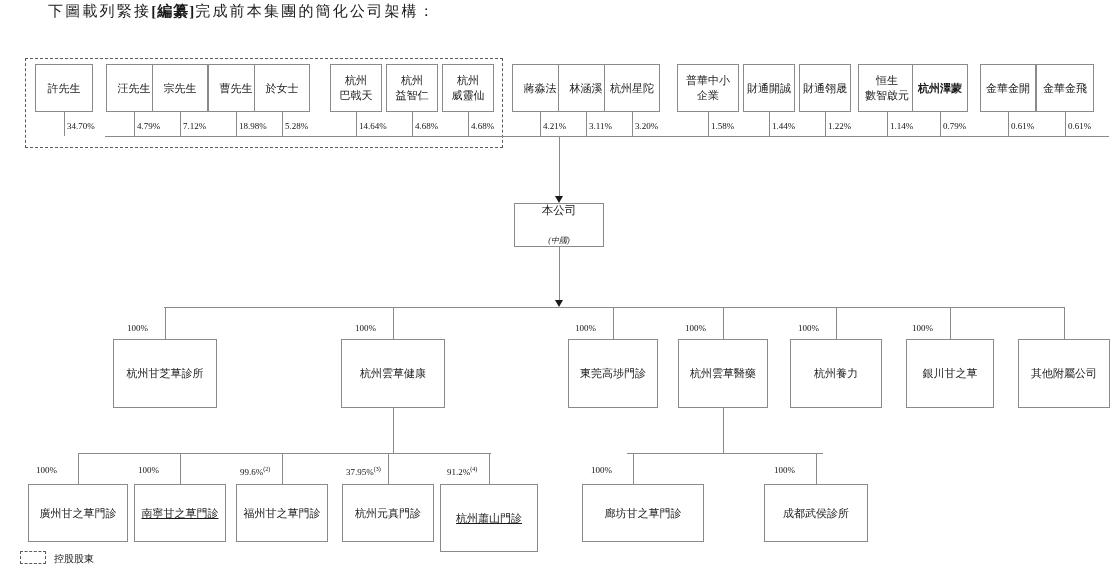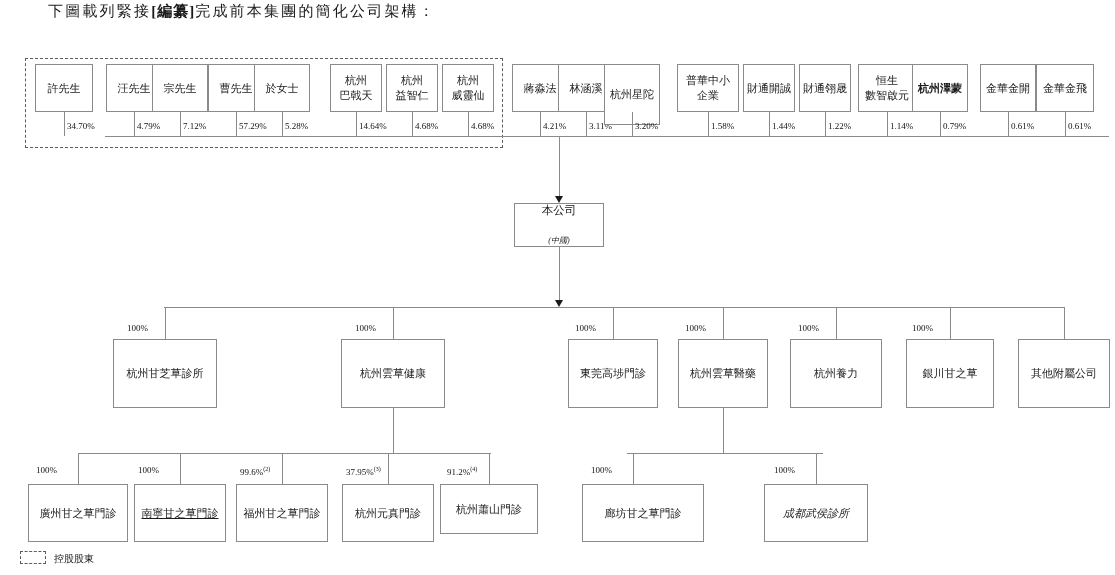--- a/index.html
+++ b/index.html
@@ -92,21 +92,21 @@
       <div class="pct" style="left:137px; top:122px;">4.79%</div>
       <div class="box" style="left:152px; top:64px; width:56px; height:48px;">
         <span>宗先生</span>
       </div>
       <div class="vline" style="left:180px; top:112px; height:24px;"></div>
       <div class="pct" style="left:183px; top:122px;">7.12%</div>
       <div class="box" style="left:208px; top:64px; width:56px; height:48px;">
         <span>曹先生</span>
       </div>
       <div class="vline" style="left:236px; top:112px; height:24px;"></div>
-      <div class="pct" style="left:239px; top:122px;">57.29%</div>
+      <div class="pct" style="left:239px; top:122px;">18.98%</div>
       <div class="box" style="left:254px; top:64px; width:56px; height:48px;">
         <span>於女士</span>
       </div>
       <div class="vline" style="left:282px; top:112px; height:24px;"></div>
       <div class="pct" style="left:285px; top:122px;">5.28%</div>
       <div class="box" style="left:330px; top:64px; width:52px; height:48px;">
         <span>杭州</span>
         <span>巴戟天</span>
       </div>
       <div class="vline" style="left:356px; top:112px; height:24px;"></div>
@@ -126,21 +126,21 @@
       <div class="box" style="left:512px; top:64px; width:56px; height:48px;">
         <span>蔣淼法</span>
       </div>
       <div class="vline" style="left:540px; top:112px; height:24px;"></div>
       <div class="pct" style="left:543px; top:122px;">4.21%</div>
       <div class="box" style="left:558px; top:64px; width:56px; height:48px;justify-content:center;">
         <span>林涵溪</span>
       </div>
       <div class="vline" style="left:586px; top:112px; height:24px;"></div>
       <div class="pct" style="left:589px; top:122px;">3.11%</div>
-      <div class="box" style="left:604px; top:64px; width:56px; height:61px;">
+      <div class="box" style="left:604px; top:64px; width:56px; height:48px;">
         <span>杭州星陀</span>
       </div>
       <div class="vline" style="left:632px; top:112px; height:24px;"></div>
       <div class="pct" style="left:635px; top:122px;">3.20%</div>
       <div class="box" style="left:677px; top:64px; width:62px; height:48px;">
         <span>普華中小</span>
         <span>企業</span>
       </div>
       <div class="vline" style="left:708px; top:112px; height:24px;"></div>
       <div class="pct" style="left:711px; top:122px;">1.58%</div>
@@ -244,36 +244,36 @@
       <div class="box" style="left:236px; top:484px; width:92px; height:58px;">
         <span>福州甘之草門診</span>
       </div>
       <div class="vline" style="left:282px; top:453px; height:31px;"></div>
       <div class="pct" style="left:240px; top:466px;">99.6%<sup>(2)</sup></div>
       <div class="box" style="left:342px; top:484px; width:92px; height:58px;">
         <span>杭州元真門診</span>
       </div>
       <div class="vline" style="left:388px; top:453px; height:31px;"></div>
       <div class="pct" style="left:346px; top:466px;">37.95%<sup>(3)</sup></div>
-      <div class="box" style="left:440px; top:484px; width:98px; height:50px;">
+      <div class="box" style="left:440px; top:484px; width:98px; height:68px;text-decoration:underline;">
         <span>杭州蕭山門診</span>
       </div>
       <div class="vline" style="left:489px; top:453px; height:31px;"></div>
       <div class="pct" style="left:447px; top:466px;">91.2%<sup>(4)</sup></div>
     </div>
 
   <div class="vline" style="left:723px; top:408px; height:45px;"></div>
   <div class="hline" style="left:627px; top:453px; width:196px;"></div>
   <div id="pharma-children-layer">
       <div class="box" style="left:582px; top:484px; width:122px; height:58px;">
         <span>廊坊甘之草門診</span>
       </div>
       <div class="vline" style="left:633px; top:453px; height:31px;"></div>
       <div class="pct" style="left:591px; top:466px;">100%</div>
-      <div class="box" style="left:764px; top:484px; width:104px; height:58px;font-style:italic;">
+      <div class="box" style="left:764px; top:484px; width:104px; height:58px;">
         <span>成都武侯診所</span>
       </div>
       <div class="vline" style="left:816px; top:453px; height:31px;"></div>
       <div class="pct" style="left:774px; top:466px;">100%</div>
     </div>
 
   <div class="legend-swatch" style="left:20px; top:551px; width:26px; height:13px;"></div>
   <div class="legend-label" style="left:54px; top:552px;">控股股東</div>
 
 </div>

